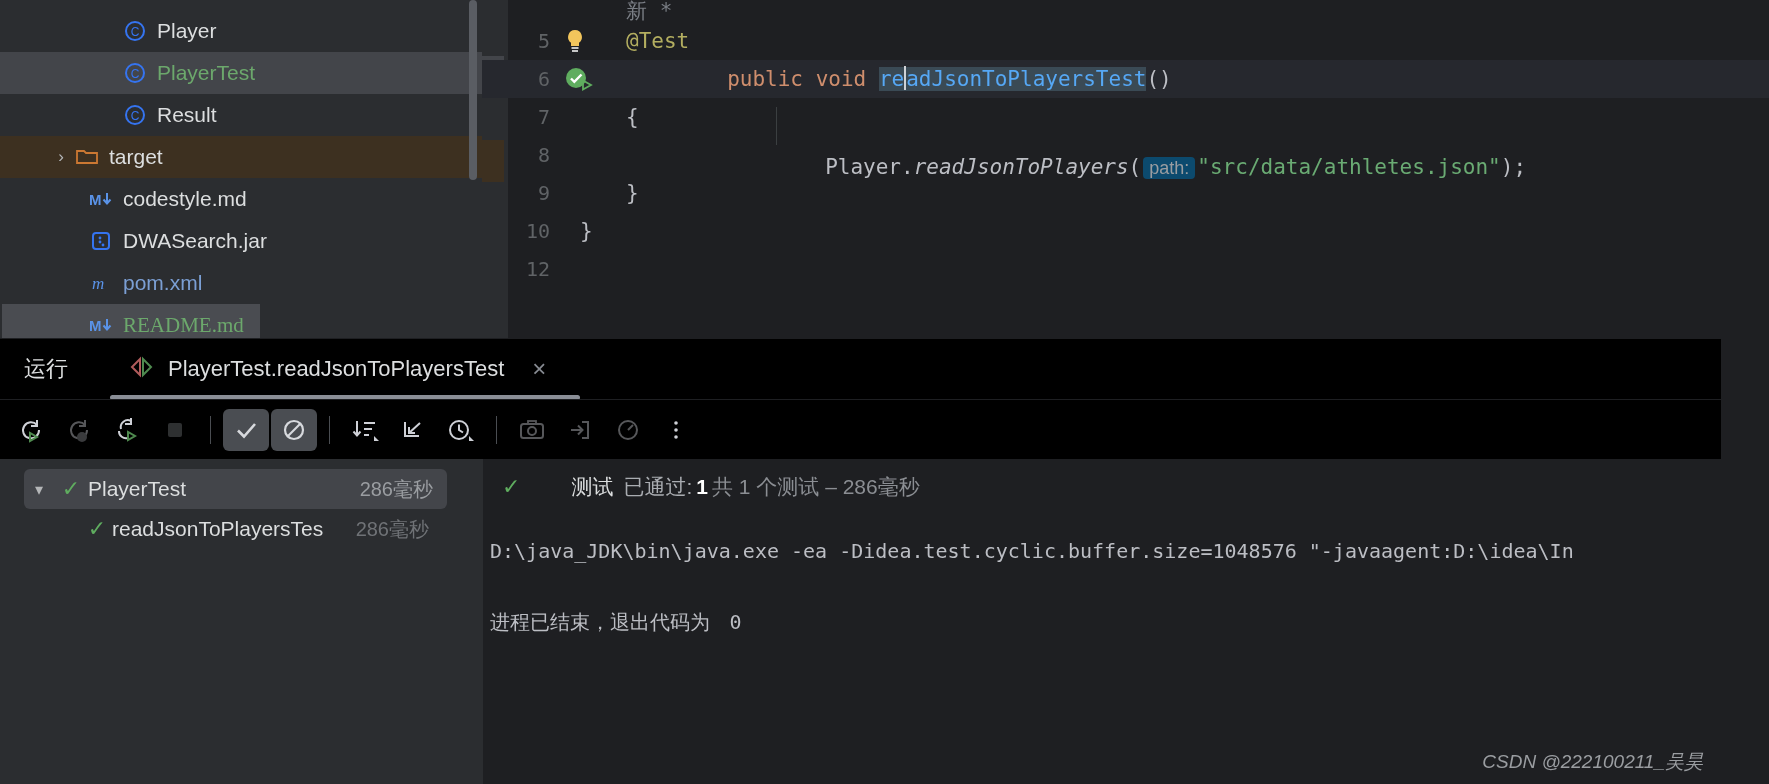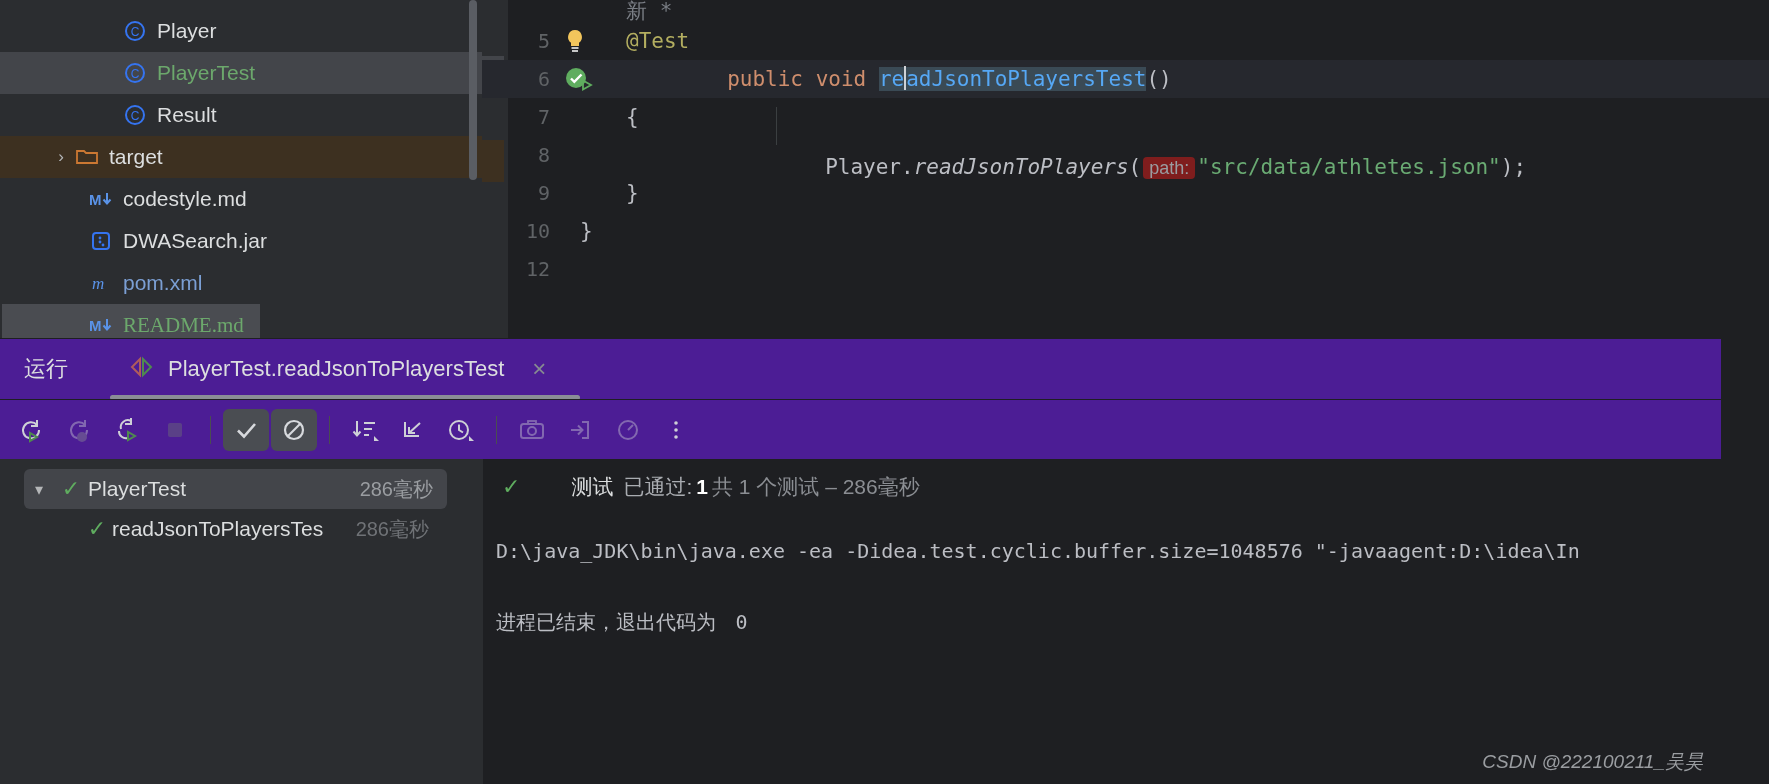--- a/index.html
+++ b/index.html
@@ -85,21 +85,21 @@
   .code-text { flex: 1; }
   .kw       { color: #cf8e6d; }
   .ident    { color: #bcbec4; }
   .method   { color: #56a8f5; }
   .methodit { color: #bcbec4; font-style: italic; }
   .str      { color: #6aab73; }
   .anno     { color: #b3ae60; }
   .plain    { color: #bcbec4; }
   .comment  { color: #7a7e85; }
   .hint {
-    background: #7f1d1d; color: #9a9da1; font-size: 18px;
+    background: #0c4a6e; color: #9a9da1; font-size: 18px;
     border-radius: 4px; padding: 1px 6px; margin: 18px 2px;
     font-family: "Liberation Sans", sans-serif;
   }
   .sel-token { background: #3a4a55; }
   .caret {
     display: inline-block; width: 2px; height: 24px;
     background: #cfd2d6; vertical-align: middle;
     position: relative; top: -2px;
   }
   .indent-guide {
@@ -116,21 +116,21 @@
     background: #43454a;
   }
   #editor-strip-target {
     position: absolute; left: 0; top: 140px; width: 22px; height: 42px;
     background: #3d3020;
   }
 
   
   #run-window {
     position: absolute; left: 0; top: 338px; width: 1721px; height: 446px;
-    background: #4c1d95;
+    background: #000000;
     border-top: 1px solid #1e1f22;
   }
   #run-header {
     position: relative;
     height: 60px; display: flex; align-items: center;
     padding-left: 24px;
   }
   #run-title { font-size: 22px; color: #dcdedf; margin-right: 60px; }
   #run-tab {
     display: flex; align-items: center; gap: 12px;
@@ -203,21 +203,21 @@
     font-size: 21px; white-space: nowrap;
   }
   .st-check { color: #5fad5f; font-size: 22px; }
   .st-label { color: #dcdedf; margin-left: 41px; }
   .st-pass  { color: #a9acb1; }
   .st-count { color: #ffffff; font-weight: bold; }
   .st-rest  { color: #8b8e93; }
   .console-line {
     font-family: "DejaVu Sans Mono", monospace;
     font-size: 20px; color: #bcbec4;
-    padding-left: 12px; white-space: nowrap;
+    padding-left: 6px; white-space: nowrap;
   }
   #console-cmd  { padding-top: 38px; }
   #console-exit { padding-top: 46px; font-family: "Liberation Sans", sans-serif; color: #bcbec4; }
   #console-exit .code0 { font-family: "DejaVu Sans Mono", monospace; }
 
   #watermark {
     position: absolute; right: 18px; bottom: 10px;
     font-size: 19px; color: #9a9da1; font-style: italic;
   }
 </style>

